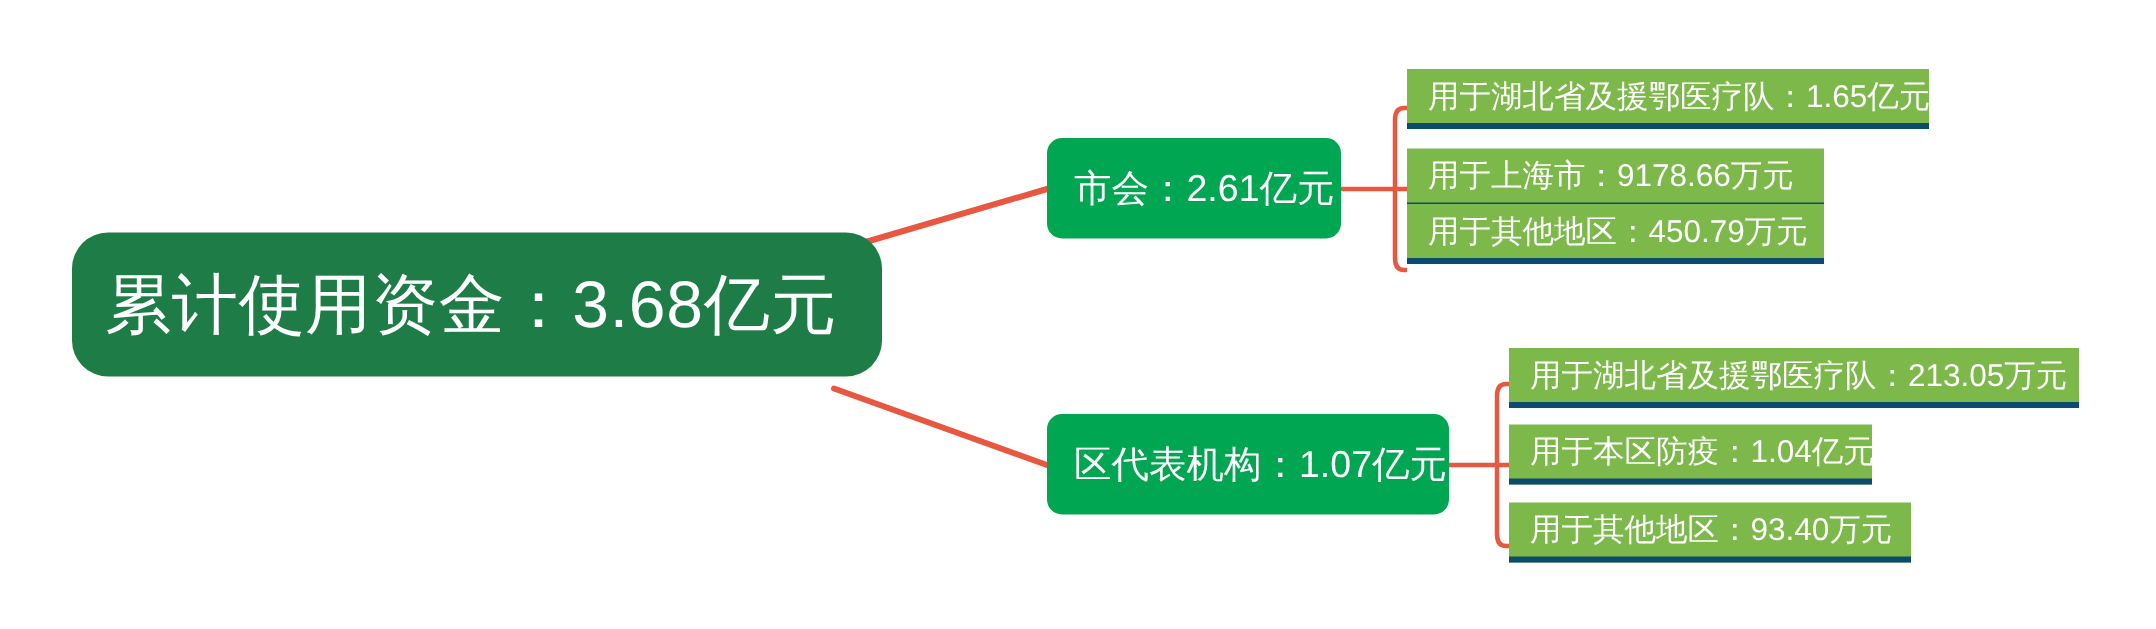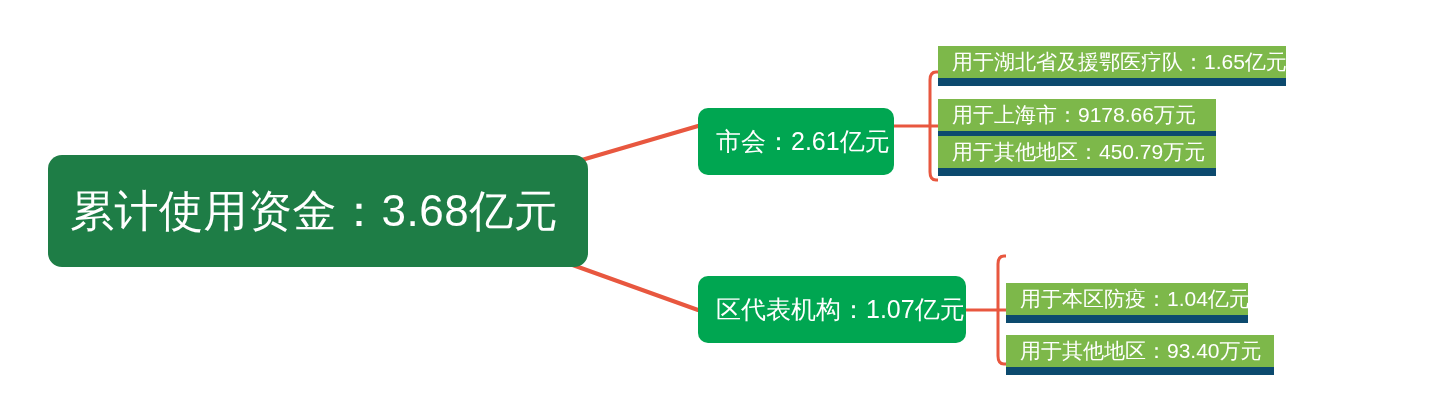--- a/index.html
+++ b/index.html
@@ -30,49 +30,49 @@
     box-sizing: border-box;
     display: flex;
     align-items: center;
     color: #ffffff;
     white-space: nowrap;
   }
   .node-root {
     left: 48px;
     top: 155px;
     width: 540px;
-    height: 112px;
+    height: 96px;
     background: #1E7D46;
-    border-radius: 14px;
+    border-radius: 24px;
     padding-left: 22px;
     font-size: 44px;
     letter-spacing: 0.5px;
   }
   .node-branch {
     background: #00A651;
     border-radius: 10px;
     font-size: 25px;
     padding-left: 18px;
     padding-right: 18px;
   }
   .node-branch-1 {
     left: 698px;
-    top: 108px;
+    top: 92px;
     width: 196px;
     height: 67px;
   }
   .node-branch-2 {
     left: 698px;
     top: 276px;
     width: 268px;
     height: 67px;
   }
   .node-leaf {
     background: #7DB84A;
-    border-bottom: 8px solid #0c4a6e;
+    border-bottom: 4px solid #0c4a6e;
     font-size: 21px;
     padding-left: 14px;
     padding-right: 14px;
     height: 40px;
   }
   .leaf-a1 { left: 938px; top: 46px;  width: 348px; }
   .leaf-a2 { left: 938px; top: 99px;  width: 278px; }
   .leaf-a3 { left: 938px; top: 136px; width: 278px; }
   .leaf-b1 { left: 1006px; top: 232px; width: 380px; }
   .leaf-b2 { left: 1006px; top: 283px; width: 242px; }
@@ -113,20 +113,23 @@
   <div class="node node-leaf leaf-a1">
     <span>用于湖北省及援鄂医疗队：1.65亿元</span>
   </div>
   <div class="node node-leaf leaf-a2">
     <span>用于上海市：9178.66万元</span>
   </div>
   <div class="node node-leaf leaf-a3">
     <span>用于其他地区：450.79万元</span>
   </div>
 
+  <div class="node node-leaf leaf-b1">
+    <span>用于湖北省及援鄂医疗队：213.05万元</span>
+  </div>
   <div class="node node-leaf leaf-b2">
     <span>用于本区防疫：1.04亿元</span>
   </div>
   <div class="node node-leaf leaf-b3">
     <span>用于其他地区：93.40万元</span>
   </div>
 
 </div>
 
 </body></html>

